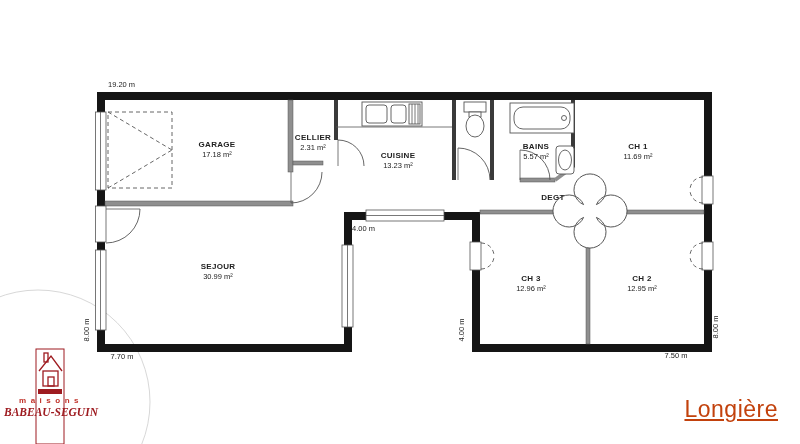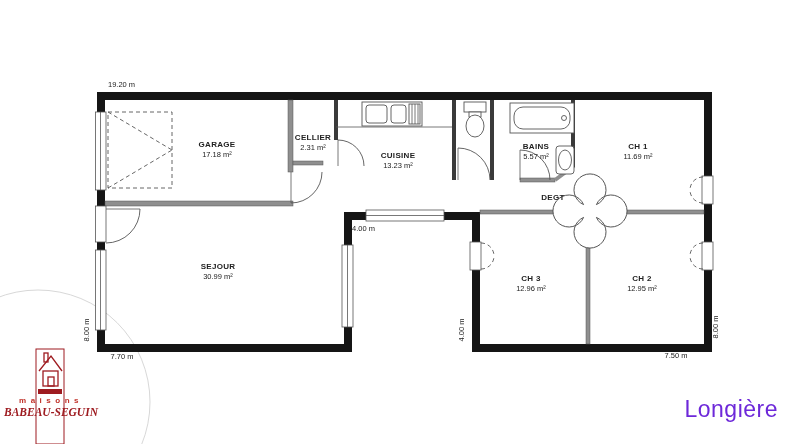--- a/index.html
+++ b/index.html
@@ -190,14 +190,14 @@
       <path d="M 39 371 L 51 356 L 62 371"></path>
       <rect x="43" y="371" width="15" height="15"></rect>
       <rect x="48" y="377" width="6" height="9"></rect>
     </g>
     <rect x="38" y="389" width="24" height="5" fill="#9e1b20"></rect>
     <text class="brandword" x="51" y="403" text-anchor="middle" fill="#c03028">maisons</text>
     <text class="brandname" x="51" y="416" text-anchor="middle" fill="#9e1b20">BABEAU-SEGUIN</text>
   </g>
 </svg>
 
-<div id="title-text" style="color: #6d28d9;">Longière</div>
+<div id="title-text" style="color: #c2410c; text-decoration: underline;">Longière</div>
 </div>
 
 </body></html>

